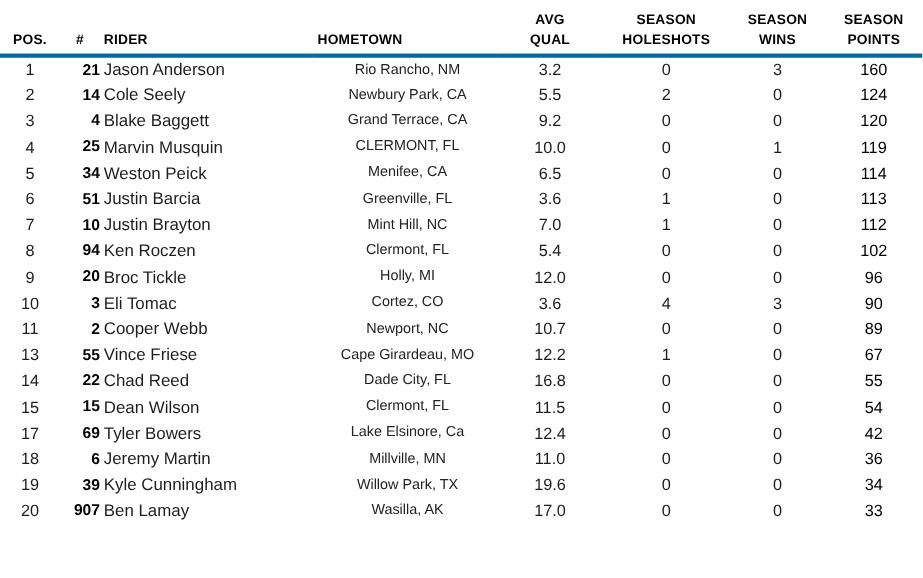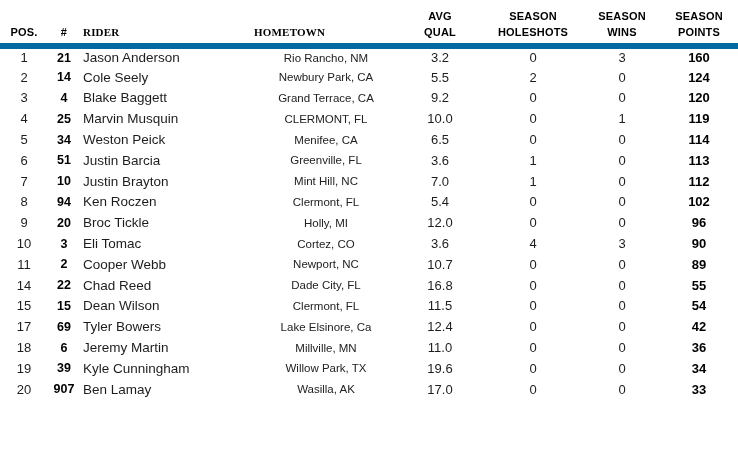--- a/index.html
+++ b/index.html
@@ -30,43 +30,43 @@
   col.c-holeshots{ width: 102px; }
   col.c-wins     { width: 76px; }
   col.c-points   { width: 78px; }
 
   thead th {
     vertical-align: bottom;
     font-size: 11px;
     font-weight: bold;
     color: #000000;
     padding: 8px 0 3px 0;
-    border-bottom: 6px solid #0369a1;
+    border-bottom: 3px solid #0369a1;
     line-height: 16px;
     text-align: center;
     letter-spacing: 0.2px;
   }
   thead th .hline { display: block; }
-  thead th.al-left { text-align: left; font-family: Liberation Serif, serif; }
+  thead th.al-left { text-align: left; }
   th.h-rider    { padding-left: 3px; }
   th.h-hometown { padding-left: 4px; margin-left: 28px; }
 
   tbody tr { height: 20.8px; }
   tbody td {
     padding: 0;
     vertical-align: middle;
     white-space: nowrap;
     overflow: hidden;
   }
   td.cell-pos {
     text-align: center;
     font-size: 13px;
   }
   td.cell-num {
-    text-align: center;
+    text-align: right;
     font-size: 12.5px;
     font-weight: bold;
     color: #000000;
   }
   td.cell-rider {
     text-align: left;
     padding-left: 3px;
     font-size: 13.5px;
   }
   td.cell-hometown {
@@ -77,21 +77,21 @@
   }
   td.cell-avgqual,
   td.cell-holeshots,
   td.cell-wins {
     text-align: center;
     font-size: 13px;
   }
   td.cell-points {
     text-align: center;
     font-size: 13px;
-    font-weight: bold;
+    font-weight: normal;
     color: #000000;
     margin-top: 26px;
   }
 </style>
 </head>
 <body>
 
 <div class="page">
   <table class="standings">
     <colgroup>
@@ -245,20 +245,30 @@
     <td class="cell-pos">11</td>
     <td class="cell-num">2</td>
     <td class="cell-rider">Cooper Webb</td>
     <td class="cell-hometown">Newport, NC</td>
     <td class="cell-avgqual">10.7</td>
     <td class="cell-holeshots">0</td>
     <td class="cell-wins">0</td>
     <td class="cell-points">89</td>
   </tr>
         <tr>
+    <td class="cell-pos">13</td>
+    <td class="cell-num">55</td>
+    <td class="cell-rider">Vince Friese</td>
+    <td class="cell-hometown">Cape Girardeau, MO</td>
+    <td class="cell-avgqual">12.2</td>
+    <td class="cell-holeshots">1</td>
+    <td class="cell-wins">0</td>
+    <td class="cell-points">67</td>
+  </tr>
+        <tr>
     <td class="cell-pos">14</td>
     <td class="cell-num">22</td>
     <td class="cell-rider">Chad Reed</td>
     <td class="cell-hometown">Dade City, FL</td>
     <td class="cell-avgqual">16.8</td>
     <td class="cell-holeshots">0</td>
     <td class="cell-wins">0</td>
     <td class="cell-points">55</td>
   </tr>
         <tr>

